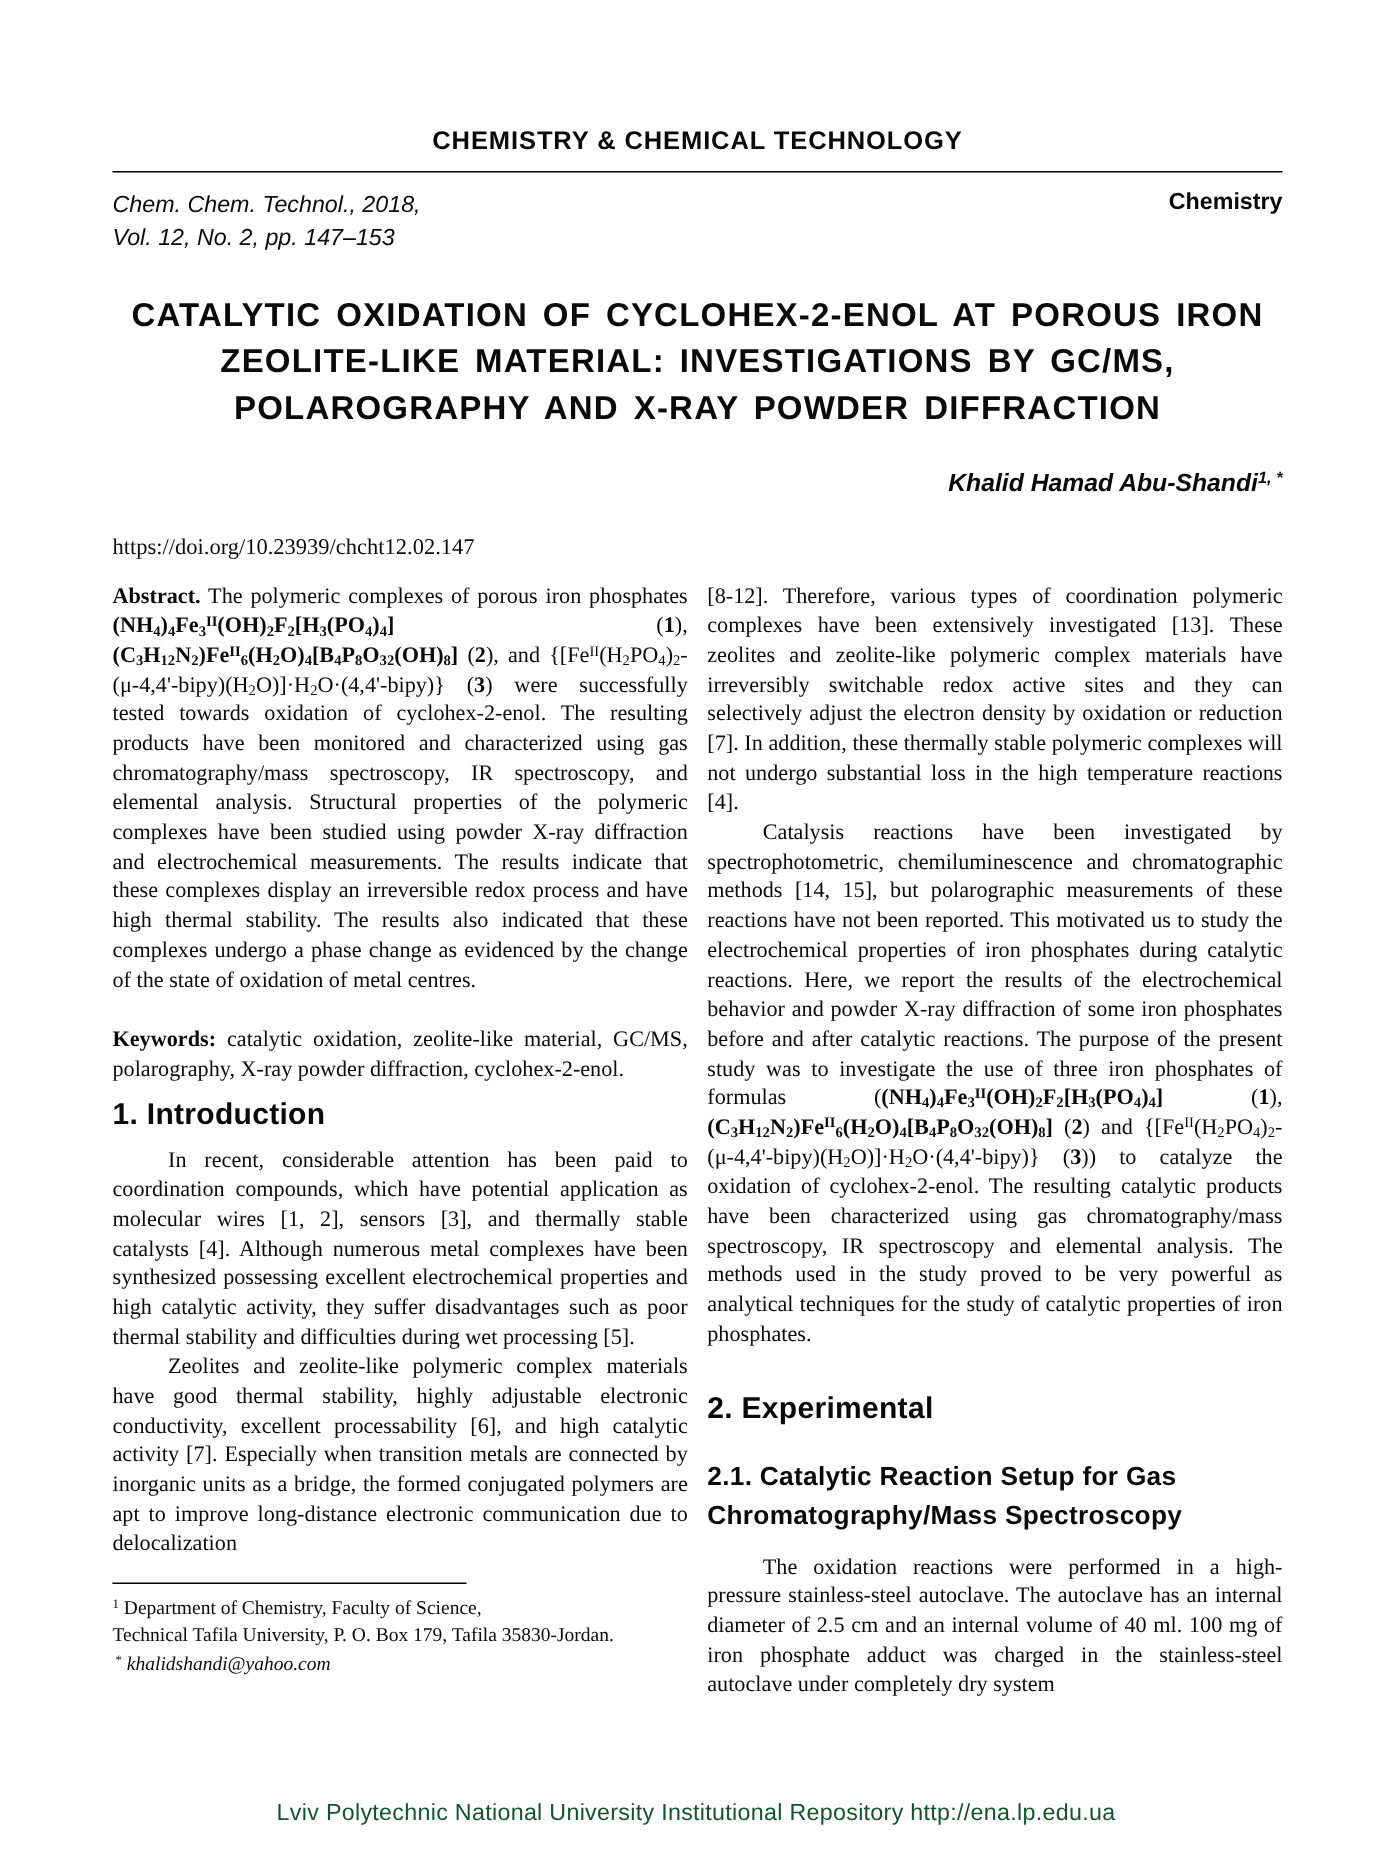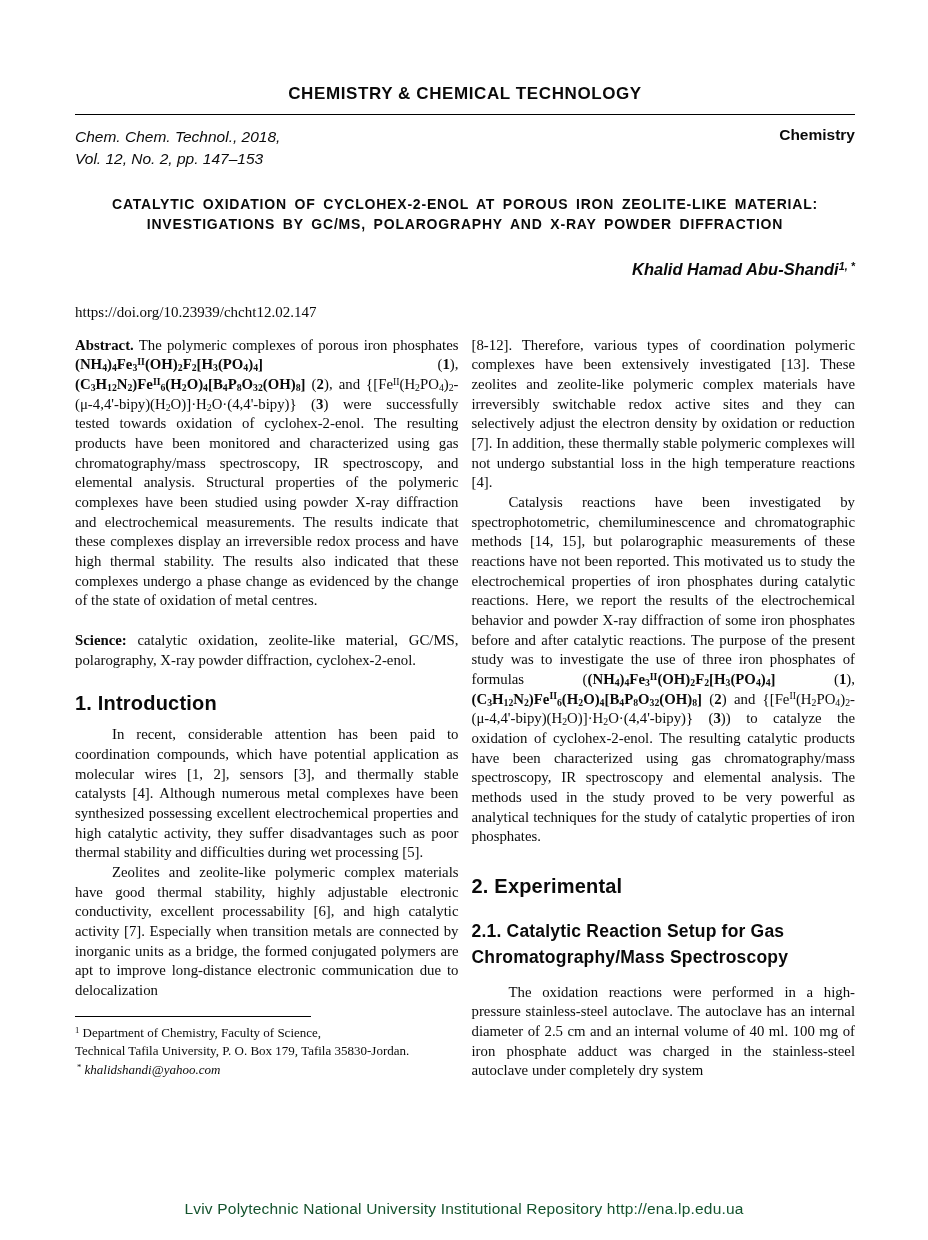--- a/index.html
+++ b/index.html
@@ -24,21 +24,21 @@
     margin-top: 11px;
     font-family: Liberation Sans, sans-serif; font-size: 15.5px;
   }
   .cite { font-style: italic; line-height: 1.4; }
   .subject { font-weight: bold; }
 
   .title {
     margin: 26px auto 0; max-width: 792px;
     text-align: center;
     font-family: "Liberation Sans", sans-serif;
-    font-weight: bold; font-size: 14px; line-height: 1.4;
+    font-weight: bold; font-size: 22px; line-height: 1.4;
     letter-spacing: 0.8px; word-spacing: 3px;
   }
   .author {
     margin-top: 25px; text-align: right;
     font-family: "Liberation Sans", sans-serif;
     font-weight: bold; font-style: italic; font-size: 16.5px;
   }
   .doi { margin-top: 25px; font-size: 15px; }
 
   .cols { display: flex; gap: 13px; margin-top: 15px; }
@@ -50,21 +50,21 @@
   }
   .indent { text-indent: 37px; }
   .mt-kw { margin-top: 20px; }
 
   sup { font-size: 66%; vertical-align: baseline; position: relative; top: -0.45em; }
   sub { font-size: 66%; vertical-align: baseline; position: relative; bottom: -0.22em; }
 
   .h-sec {
     font-family: "Liberation Sans", sans-serif;
     font-weight: bold; font-size: 20px; letter-spacing: 0.2px;
-    margin-top: 22px; margin-bottom: 10px;
+    margin-top: 8px; margin-bottom: 10px;
   }
   .h-sub {
     font-family: "Liberation Sans", sans-serif;
     font-weight: bold; font-size: 17.5px; line-height: 1.5;
     margin-top: 20px; margin-bottom: 12px; letter-spacing: 0.2px;
   }
   .mt-exp { margin-top: 28px; }
 
   .footnote { margin-top: 15px; font-size: 13px; line-height: 1.42; }
   .fn-rule { width: 236px; border: none; border-top: 1.2px solid #000; margin-bottom: 7px; }
@@ -97,21 +97,21 @@
   <h1 class="title">CATALYTIC OXIDATION OF CYCLOHEX-2-ENOL AT POROUS IRON ZEOLITE-LIKE MATERIAL: INVESTIGATIONS BY GC/MS, POLAROGRAPHY AND X-RAY POWDER DIFFRACTION</h1>
 
   <div class="author">Khalid Hamad Abu-Shandi<sup>1, *</sup></div>
 
   <div class="doi">https://doi.org/10.23939/chcht12.02.147</div>
 
   <div class="cols">
 
     <div class="col">
       <p class="body"><b>Abstract.</b> The polymeric complexes of porous iron phosphates <b>(NH<sub>4</sub>)<sub>4</sub>Fe<sub>3</sub><sup>II</sup>(OH)<sub>2</sub>F<sub>2</sub>[H<sub>3</sub>(PO<sub>4</sub>)<sub>4</sub>]</b> (<b>1</b>), <b>(C<sub>3</sub>H<sub>12</sub>N<sub>2</sub>)Fe<sup>II</sup><sub>6</sub>(H<sub>2</sub>O)<sub>4</sub>[B<sub>4</sub>P<sub>8</sub>O<sub>32</sub>(OH)<sub>8</sub>]</b> (<b>2</b>), and {[Fe<sup>II</sup>(H<sub>2</sub>PO<sub>4</sub>)<sub>2</sub>-(μ-4,4'-bipy)(H<sub>2</sub>O)]·H<sub>2</sub>O·(4,4'-bipy)} (<b>3</b>) were successfully tested towards oxidation of cyclohex-2-enol. The resulting products have been monitored and characterized using gas chromatography/mass spectroscopy, IR spectroscopy, and elemental analysis. Structural properties of the polymeric complexes have been studied using powder X-ray diffraction and electrochemical measurements. The results indicate that these complexes display an irreversible redox process and have high thermal stability. The results also indicated that these complexes undergo a phase change as evidenced by the change of the state of oxidation of metal centres.</p>
-      <p class="body mt-kw"><b>Science:</b> catalytic oxidation, zeolite-like material, GC/MS, polarography, X-ray powder diffraction, cyclohex-2-enol.</p>
+      <p class="body mt-kw"><b>Keywords:</b> catalytic oxidation, zeolite-like material, GC/MS, polarography, X-ray powder diffraction, cyclohex-2-enol.</p>
 
       <h2 class="h-sec">1. Introduction</h2>
       <p class="body indent">In recent, considerable attention has been paid to coordination compounds, which have potential application as molecular wires [1, 2], sensors [3], and thermally stable catalysts [4]. Although numerous metal complexes have been synthesized possessing excellent electrochemical properties and high catalytic activity, they suffer disadvantages such as poor thermal stability and difficulties during wet processing [5].</p>
       <p class="body indent">Zeolites and zeolite-like polymeric complex materials have good thermal stability, highly adjustable electronic conductivity, excellent processability [6], and high catalytic activity [7]. Especially when transition metals are connected by inorganic units as a bridge, the formed conjugated polymers are apt to improve long-distance electronic communication due to delocalization</p>
 
       <div class="footnote">
         <hr class="fn-rule">
         <div><sup>1</sup> Department of Chemistry, Faculty of Science,</div>
         <div>Technical Tafila University, P. O. Box 179, Tafila 35830-Jordan.</div>
         <div class="fn-email"><sup>*</sup> <i>khalidshandi@yahoo.com</i></div>

